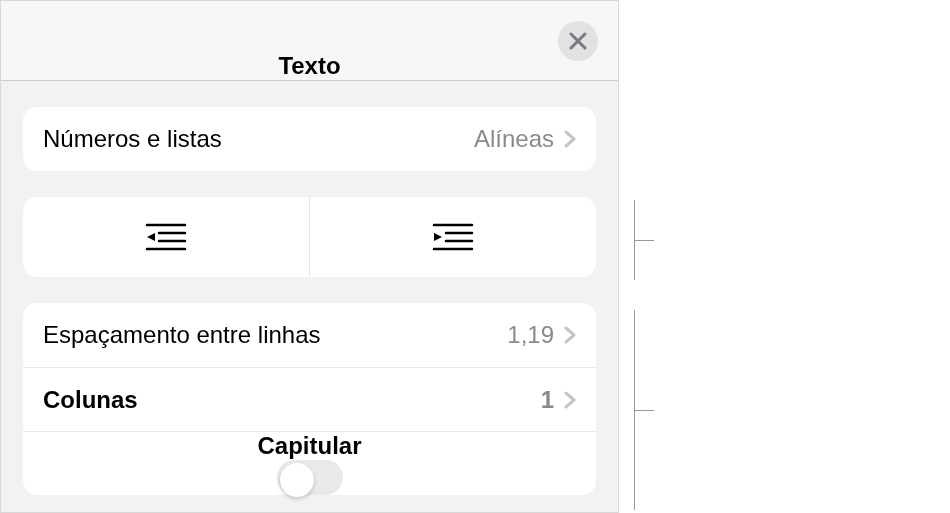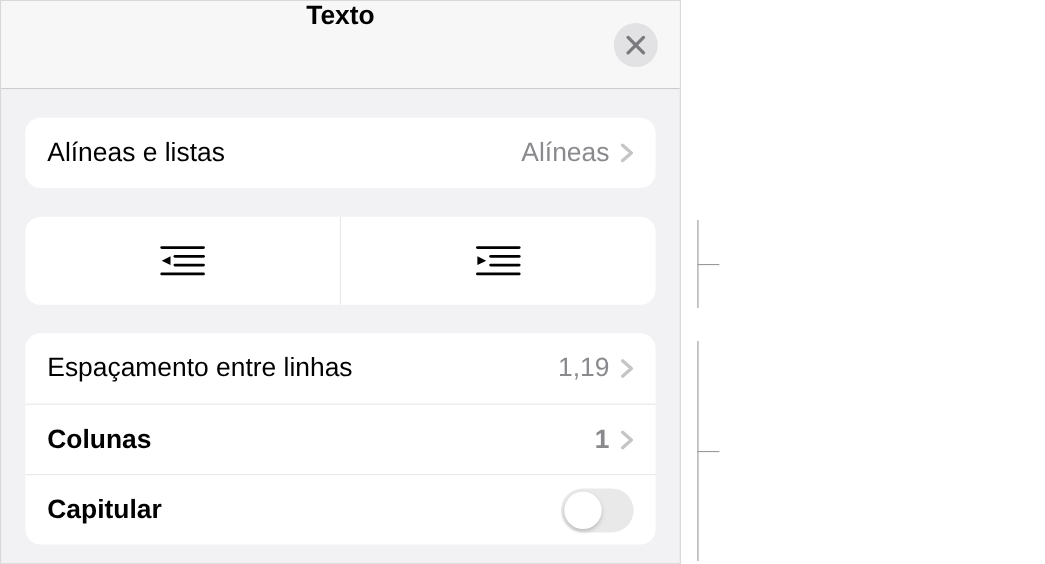--- a/index.html
+++ b/index.html
@@ -24,21 +24,21 @@
       position: relative;
       overflow: hidden;
     }
     
     .header {
       height: 80px;
       background: #f7f7f8;
       border-bottom: 1px solid #ccc;
       position: relative;
       display: flex;
-      align-items: flex-start;
+      align-items: flex-end;
       justify-content: center;
     }
     
     .header-title {
       font-size: 24px;
       font-weight: 600;
       color: #000;
     }
     
     .close-btn {
@@ -164,21 +164,21 @@
       <svg viewBox="0 0 18 18">
         <path d="M2 2 L16 16 M16 2 L2 16" stroke="#7a7a7e" stroke-width="3" stroke-linecap="round" fill="none"></path>
       </svg>
     </div>
   </div>
 
   <div class="content">
 
     <div class="group">
       <div class="row">
-        <div class="row-label">Alíneas e listas</div>
+        <div class="row-label">Números e listas</div>
         <div class="row-value">Alíneas</div>
         <svg class="chevron" viewBox="0 0 12 18">
           <path d="M2 2 L10 9 L2 16" stroke="#c5c5c7" stroke-width="3" stroke-linecap="round" stroke-linejoin="round" fill="none"></path>
         </svg>
       </div>
     </div>
 
     <div class="group indent-group">
       <div class="indent-btn">
         <svg viewBox="0 0 42 30">
@@ -208,21 +208,21 @@
           <path d="M2 2 L10 9 L2 16" stroke="#c5c5c7" stroke-width="3" stroke-linecap="round" stroke-linejoin="round" fill="none"></path>
         </svg>
       </div>
       <div class="row">
         <div class="row-label">Colunas</div>
         <div class="row-value">1</div>
         <svg class="chevron" viewBox="0 0 12 18">
           <path d="M2 2 L10 9 L2 16" stroke="#c5c5c7" stroke-width="3" stroke-linecap="round" stroke-linejoin="round" fill="none"></path>
         </svg>
       </div>
-      <div class="row" style="cursor:default;">
+      <div class="row" style="cursor:default;flex-direction:column;">
         <div class="row-label">Capitular</div>
         <div class="toggle">
           <div class="toggle-knob"></div>
         </div>
       </div>
     </div>
 
   </div>
 </div>
 

